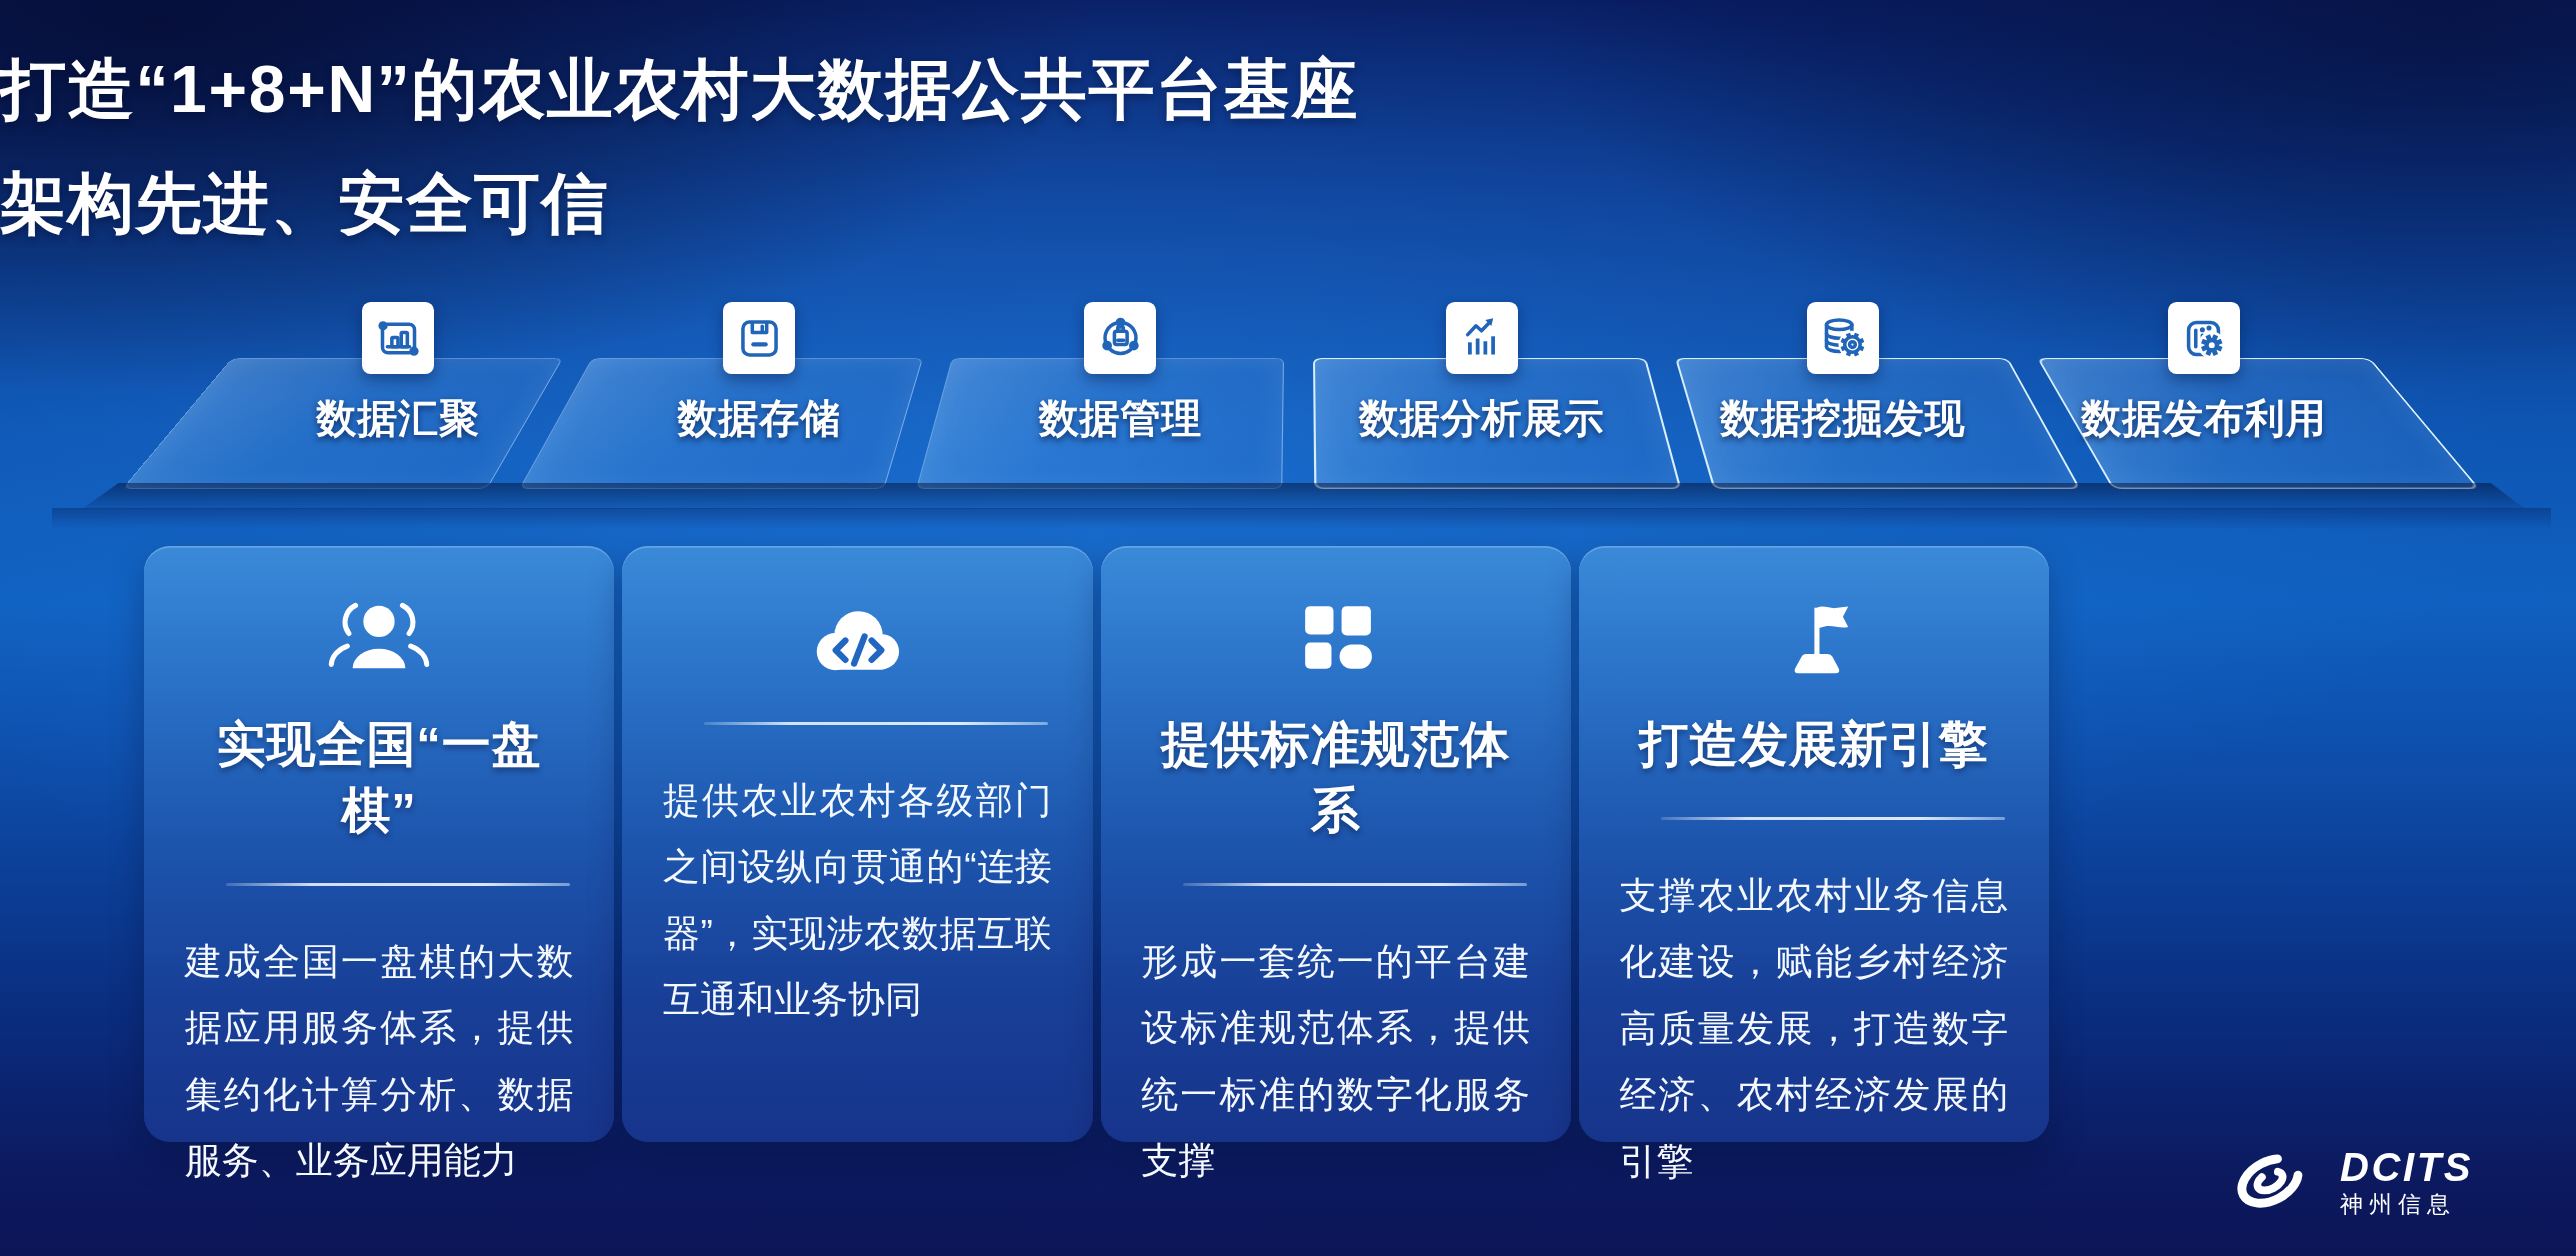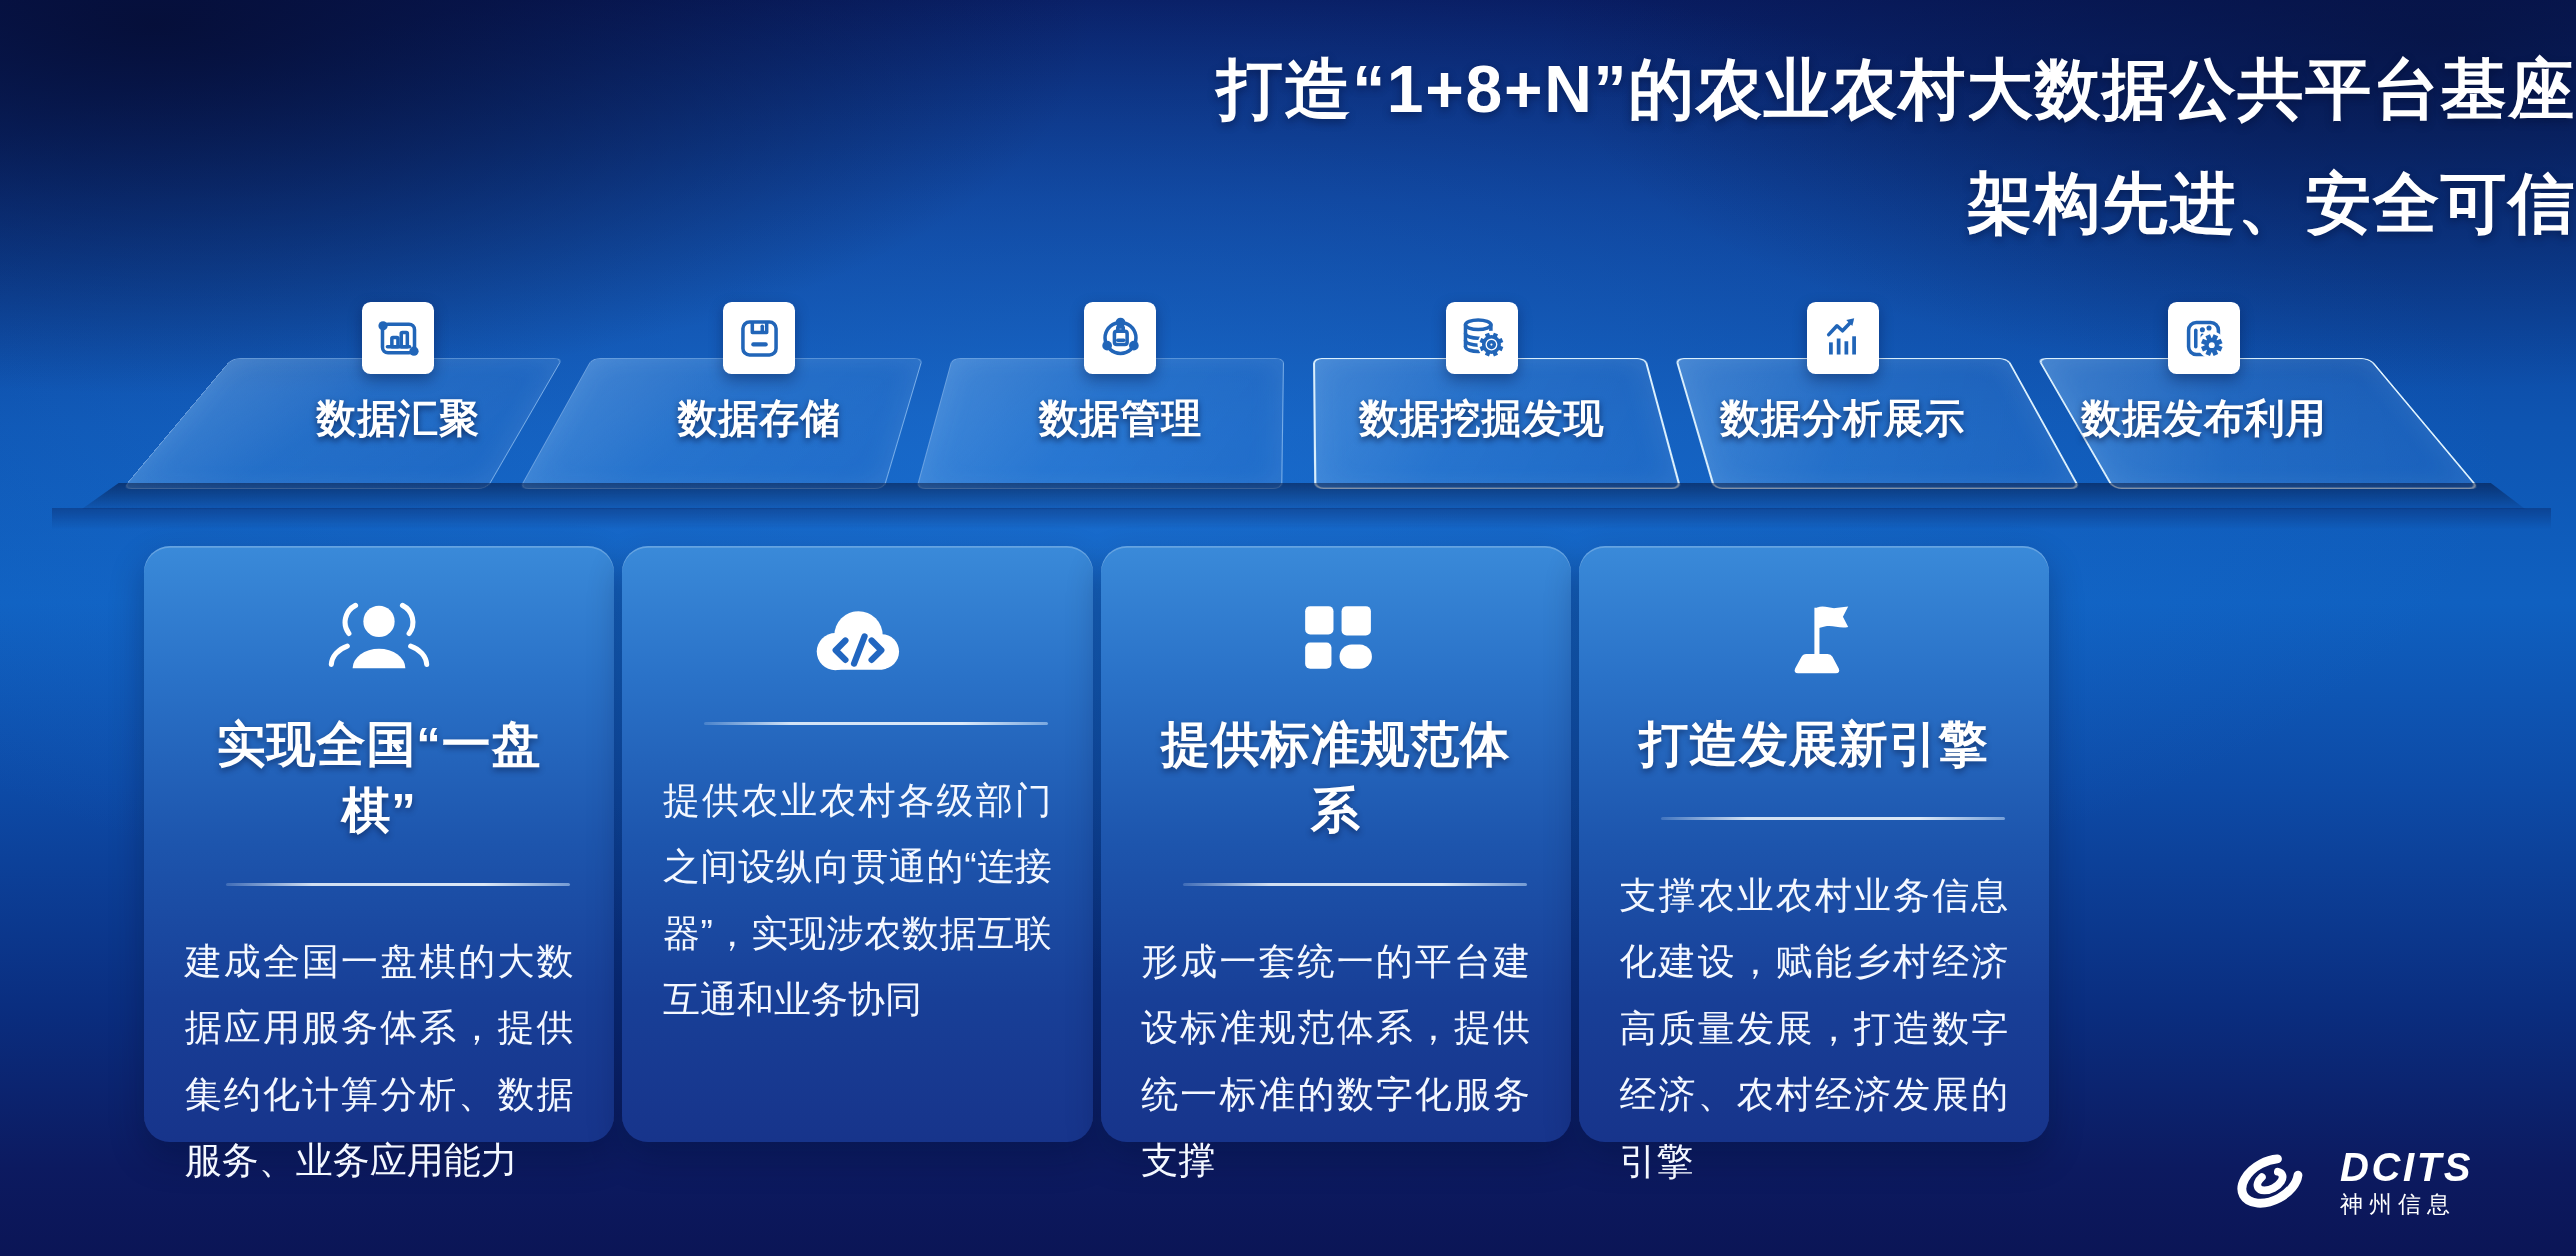--- a/index.html
+++ b/index.html
@@ -6,21 +6,21 @@
   .slide{
     position:relative;width:2576px;height:1256px;overflow:hidden;
     font-family:"Liberation Sans","DejaVu Sans",sans-serif;color:#fff;
     background:
       radial-gradient(52% 42% at 6% 2%, rgba(5,12,50,.85) 0%, rgba(5,12,50,0) 70%),
       radial-gradient(50% 40% at 95% 3%, rgba(5,14,55,.65) 0%, rgba(5,14,55,0) 70%),
       radial-gradient(85% 62% at 42% 37%, rgba(35,125,225,.5) 0%, rgba(35,125,225,0) 65%),
       linear-gradient(180deg,#091d63 0%,#0c3a90 16%,#0e55b2 34%,#0f60c0 48%,#0d4aa6 63%,#0a2e80 80%,#0c1a60 93%,#0b1556 100%);
   }
   
-  .header{position:absolute;top:45px;left:0;width:100%;text-align:right;}
+  .header{position:absolute;top:45px;left:0;width:100%;text-align:left;}
   .title-line1{font-size:66px;font-weight:bold;letter-spacing:1.7px;margin:0;text-shadow:0 3.4px 8.6px rgba(3,10,45,.45);}
   .title-line2{font-size:66px;font-weight:bold;letter-spacing:1.7px;margin:24px 0 0 0;text-shadow:0 3.4px 8.6px rgba(3,10,45,.45);}
   
   .band{position:absolute;left:232px;top:358px;width:2138px;height:137px;}
   .tiles3d{
     width:100%;height:193px;display:flex;gap:29px;
     transform-origin:50% 0;
     transform:perspective(1631px) rotateX(52deg);
   }
   .tile{
@@ -130,20 +130,36 @@
           <path class="g" d="M10.3 26.4 A14 14 0 0 1 19.7 10.2"></path>
           <circle class="gf" cx="24" cy="9.5" r="4.4"></circle>
           <circle class="gf" cx="36.1" cy="30.5" r="4.4"></circle>
           <circle class="gf" cx="11.9" cy="30.5" r="4.4"></circle>
           <rect class="g" x="18.5" y="17.5" width="11.5" height="12" rx="2" stroke-width="2.8"></rect>
           <rect class="g" x="21.5" y="13.5" width="5" height="4" rx="1" stroke-width="2.4"></rect>
           <path class="g" d="M21.5 25.5 h5.5" stroke-width="2.6"></path>
         </svg>
       </div>
       <div class="tile-label">数据管理</div>
+    </div>
+
+    <div class="slot">
+      <div class="badge">
+        <svg viewBox="0 0 48 48">
+          <g stroke="#2165b8" stroke-width="3.4" stroke-linecap="butt" fill="none">
+            <line x1="13.5" y1="27.5" x2="13.5" y2="38.5"></line>
+            <line x1="20.5" y1="24" x2="20.5" y2="38.5"></line>
+            <line x1="27.5" y1="26.5" x2="27.5" y2="38.5"></line>
+            <line x1="34.5" y1="22" x2="34.5" y2="38.5"></line>
+          </g>
+          <path class="g" d="M11.5 20.5 L19 12.5 L24 17 L31 9.8"></path>
+          <polygon class="gf" points="34.6,5.6 27.4,7.2 32.9,12.6"></polygon>
+        </svg>
+      </div>
+      <div class="tile-label">数据分析展示</div>
     </div>
 
     <div class="slot">
       <div class="badge">
         <svg viewBox="0 0 48 48">
           <ellipse class="g" cx="21" cy="11.5" rx="11.5" ry="4.3"></ellipse>
           <path class="g" d="M9.5 11.5 V31.5"></path>
           <path class="g" d="M32.5 11.5 V17.5"></path>
           <path class="g" d="M9.5 19.5 a11.5 4.3 0 0 0 12.5 4.2"></path>
           <path class="g" d="M9.5 25.8 a11.5 4.3 0 0 0 12.5 4.2"></path>
@@ -162,36 +178,20 @@
           <circle class="g" cx="33" cy="29.5" r="7"></circle>
           <circle class="g" cx="33" cy="29.5" r="2.6" stroke-width="2.8"></circle>
         </svg>
       </div>
       <div class="tile-label">数据挖掘发现</div>
     </div>
 
     <div class="slot">
       <div class="badge">
         <svg viewBox="0 0 48 48">
-          <g stroke="#2165b8" stroke-width="3.4" stroke-linecap="butt" fill="none">
-            <line x1="13.5" y1="27.5" x2="13.5" y2="38.5"></line>
-            <line x1="20.5" y1="24" x2="20.5" y2="38.5"></line>
-            <line x1="27.5" y1="26.5" x2="27.5" y2="38.5"></line>
-            <line x1="34.5" y1="22" x2="34.5" y2="38.5"></line>
-          </g>
-          <path class="g" d="M11.5 20.5 L19 12.5 L24 17 L31 9.8"></path>
-          <polygon class="gf" points="34.6,5.6 27.4,7.2 32.9,12.6"></polygon>
-        </svg>
-      </div>
-      <div class="tile-label">数据分析展示</div>
-    </div>
-
-    <div class="slot">
-      <div class="badge">
-        <svg viewBox="0 0 48 48">
           <rect class="g" x="10.5" y="9.5" width="27" height="29" rx="7" stroke-width="3.6"></rect>
           <path class="g" d="M17 16.5 V31.5" stroke-width="3"></path>
           <path class="g" d="M23 21 V28.5" stroke-width="3"></path>
           <circle class="gf" cx="23" cy="16" r="2.3"></circle>
           <circle class="gf" cx="29" cy="14.5" r="2.3"></circle>
           <path class="g" d="M29 19.5 V23.5" stroke-width="3"></path>
           <circle cx="31.5" cy="30" r="12.4" fill="#ffffff"></circle>
           <g stroke="#2165b8" stroke-width="4.4" stroke-linecap="butt">
             <line x1="36.6" y1="32.1" x2="40.4" y2="33.7"></line>
             <line x1="33.6" y1="35.1" x2="35.2" y2="38.9"></line>

